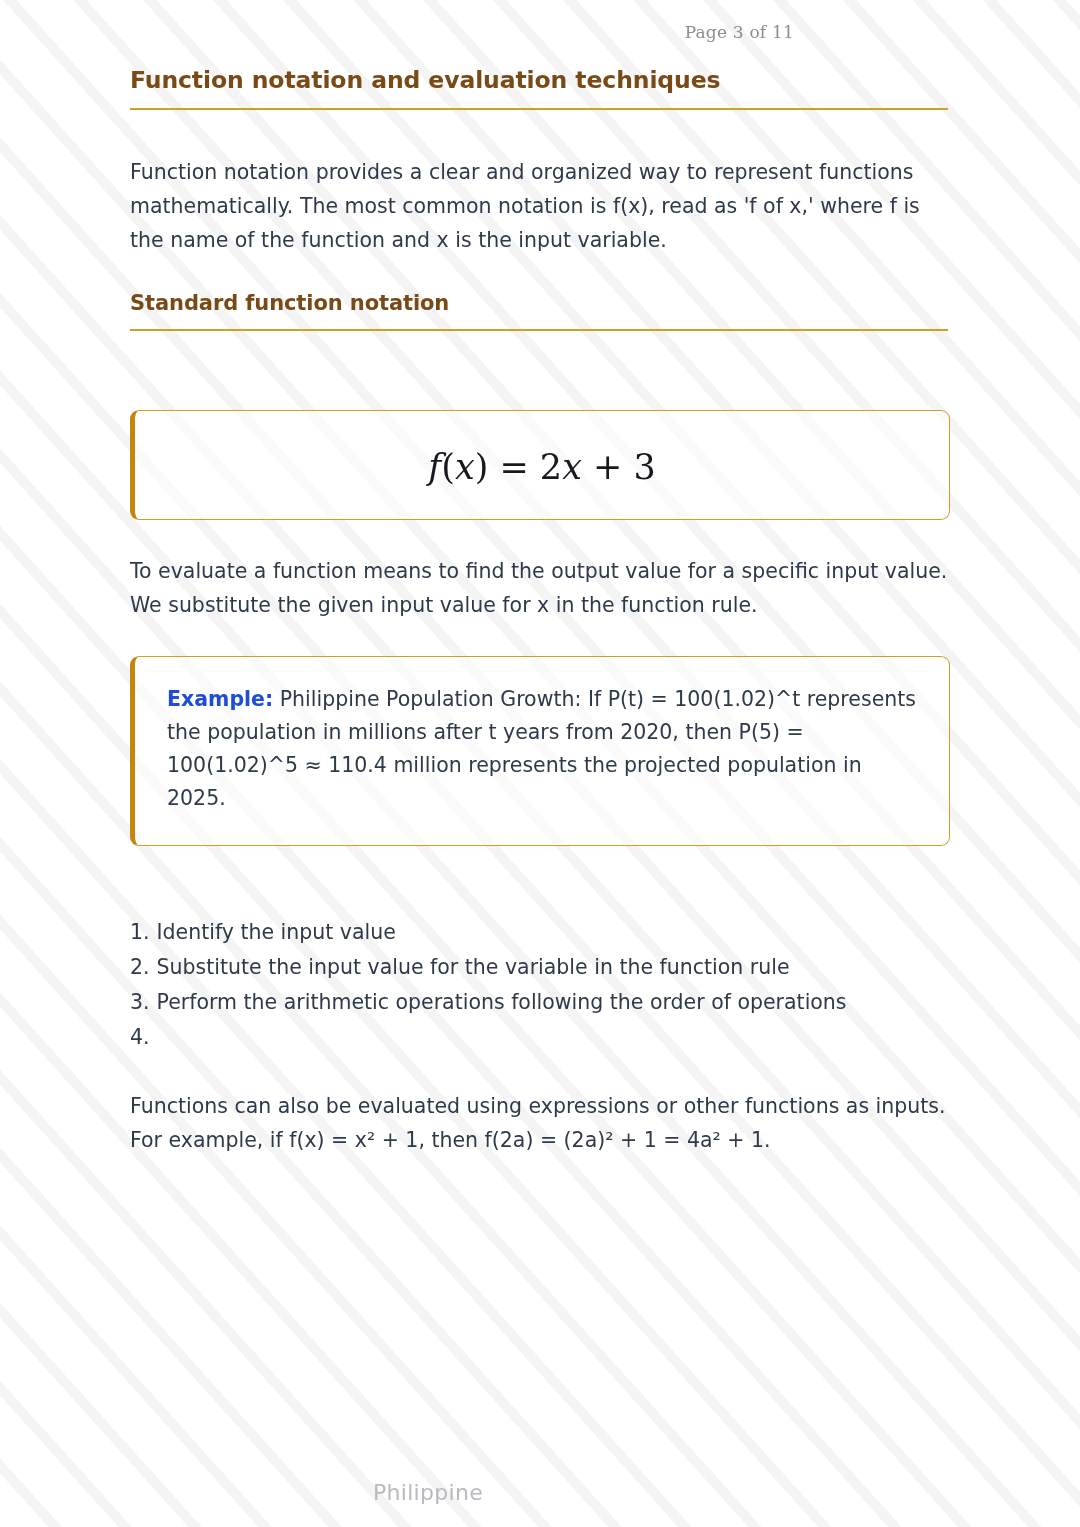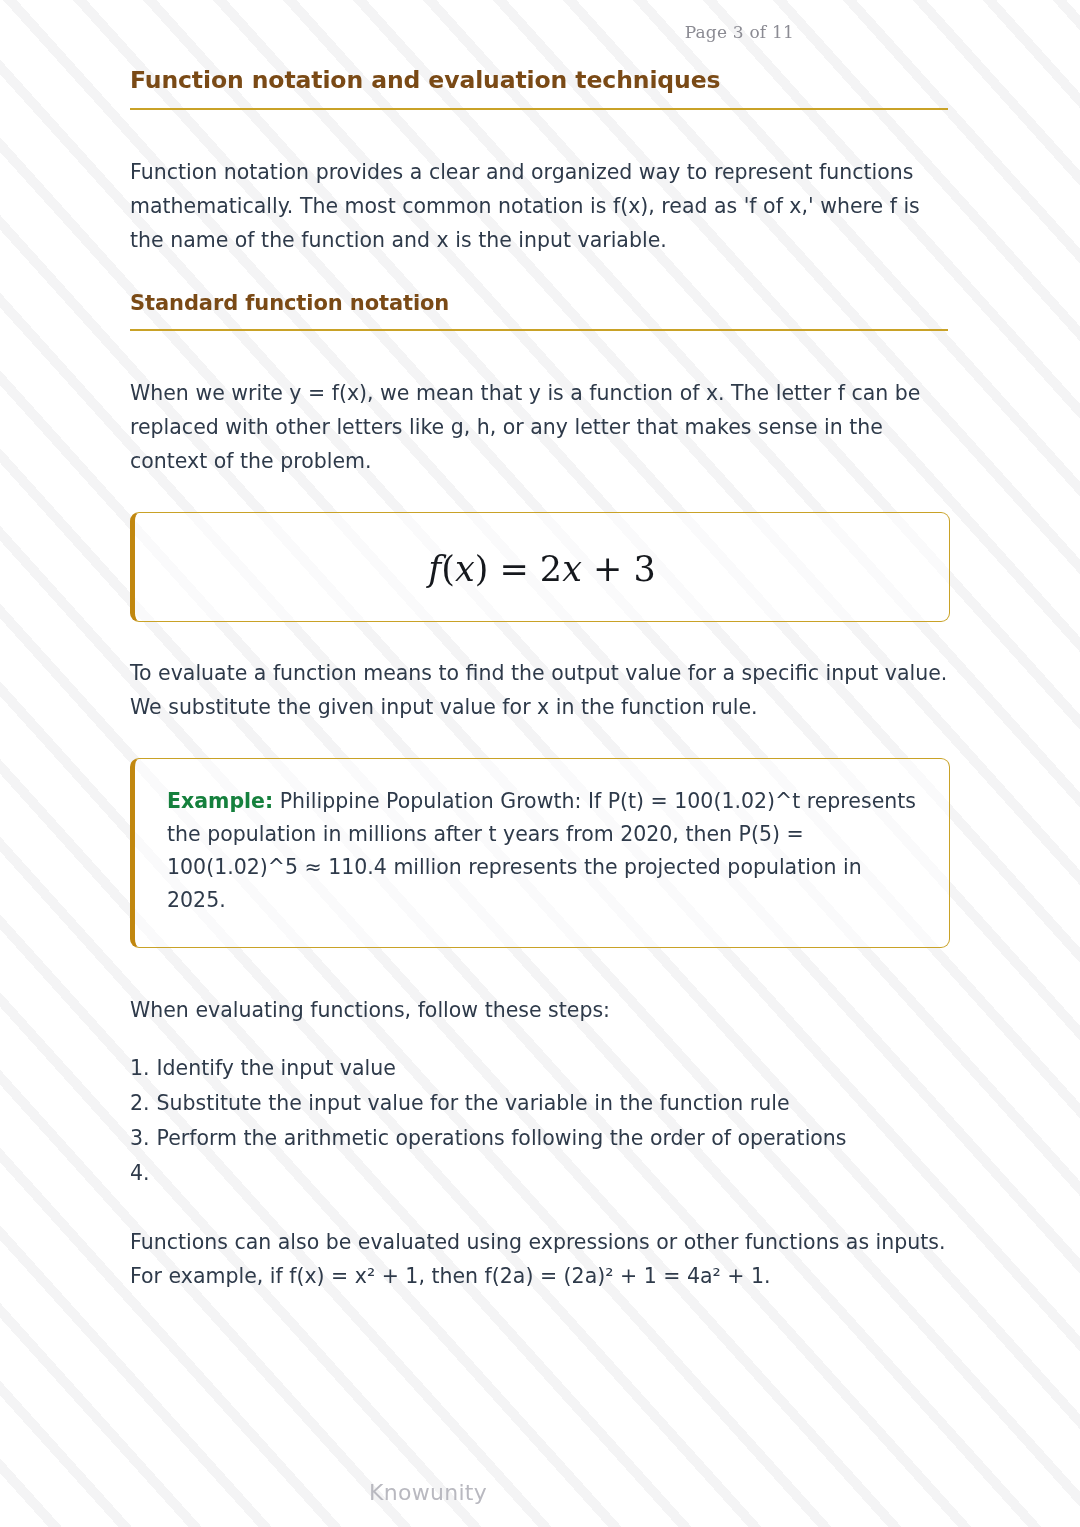--- a/index.html
+++ b/index.html
@@ -124,21 +124,21 @@
   }
   .example-text {
     font-family: "DejaVu Sans", sans-serif;
     font-size: 20.5px;
     line-height: 33px;
     color: #2e3a4a;
     margin: 0;
   }
   .example-label {
     font-weight: bold;
-    color: #15803d;
+    color: #1d4ed8;
   }
 
   ol.steps-list {
     list-style: none;
     margin: 0;
     padding: 0;
   }
   ol.steps-list li {
     font-family: "DejaVu Sans", sans-serif;
     font-size: 20.5px;
@@ -181,41 +181,39 @@
 
     <p class="body-text">Function notation provides a clear and organized way to represent functions mathematically. The most common notation is f(x), read as 'f of x,' where f is the name of the function and x is the input variable.</p>
 
     <div class="spacer-md"></div>
 
     <h2 class="doc-subheading">Standard function notation</h2>
     <hr class="gold-rule">
 
     <div class="spacer-lg"></div>
 
-    <p class="body-text">When we write y = f(x), we mean that y is a function of x. The letter f can be replaced with other letters like g, h, or any letter that makes sense in the context of the problem.</p>
 
     <div class="spacer-md"></div>
 
     <div class="formula-box">
       <div class="formula-text"><span class="v">f</span><span>(</span><span class="v">x</span><span>) </span><span>= 2</span><span class="v">x</span><span> + 3</span></div>
     </div>
 
     <div class="spacer-md"></div>
 
     <p class="body-text">To evaluate a function means to find the output value for a specific input value. We substitute the given input value for x in the function rule.</p>
 
     <div class="spacer-md"></div>
 
     <div class="example-box">
       <p class="example-text"><span class="example-label">Example:</span><span> Philippine Population Growth: If P(t) = 100(1.02)^t represents the population in millions after t years from 2020, then P(5) = 100(1.02)^5 ≈ 110.4 million represents the projected population in 2025.</span></p>
     </div>
 
     <div class="spacer-lg"></div>
 
-    <p class="body-text">When evaluating functions, follow these steps:</p>
 
     <div class="spacer-sm"></div>
 
     <ol class="steps-list">
       <li>
         <span class="num">1.</span>
         <span>Identify the input value</span>
       </li>
       <li>
         <span class="num">2.</span>
@@ -229,15 +227,15 @@
         <span class="num">4.</span>
       </li>
     </ol>
 
     <div class="spacer-md"></div>
 
     <p class="body-text">Functions can also be evaluated using expressions or other functions as inputs. For example, if f(x) = x² + 1, then f(2a) = (2a)² + 1 = 4a² + 1.</p>
 
   </div>
 
-  <div class="watermark">Knowunity</div>
+  <div class="watermark">Philippine</div>
 
 </div>
 
 </body></html>

